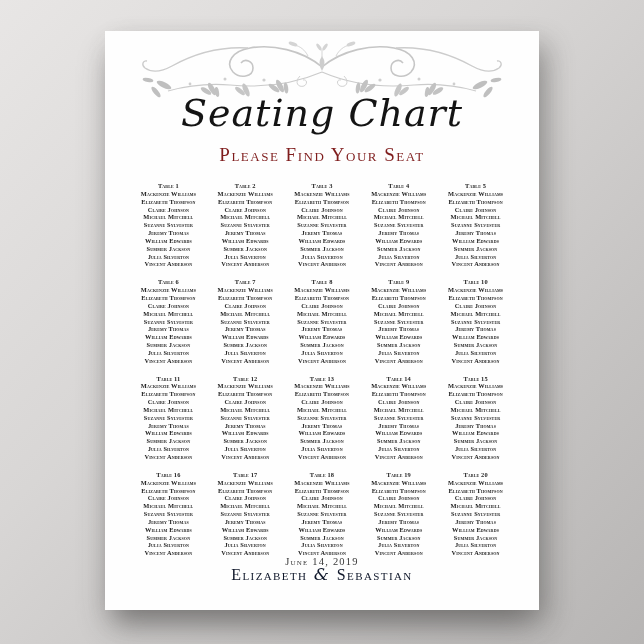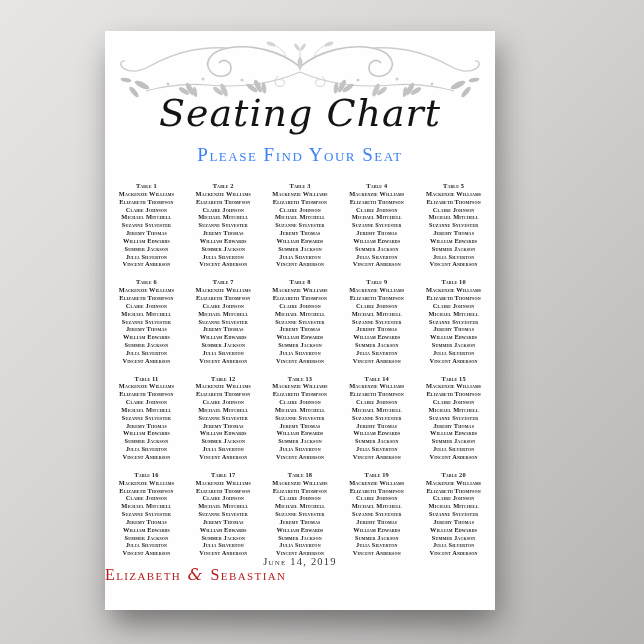--- a/index.html
+++ b/index.html
@@ -13,21 +13,21 @@
     position: relative;
     width: 644px;
     height: 644px;
     background: linear-gradient(135deg, #e8e6e5 0%, #d8d6d5 40%, #c6c4c3 72%, #b7b5b4 100%);
     overflow: hidden;
   }
   .poster {
     position: absolute;
     left: 105px;
     top: 31px;
-    width: 390px;
+    width: 434px;
     height: 579px;
     background: #fefefe;
     box-shadow: 0 18px 30px -6px rgba(60,58,57,0.45), 10px 12px 24px rgba(80,78,77,0.30);
   }
   .flourish {
     position: absolute;
     top: 5px;
     left: 50%;
     transform: translateX(-50%);
   }
@@ -47,21 +47,21 @@
   }
   .poster-subtitle {
     position: absolute;
     top: 113px;
     left: 0;
     width: 100%;
     text-align: center;
     font-variant: small-caps;
     font-size: 19px;
     letter-spacing: 1.5px;
-    color: #3b82f6;
+    color: #7f1d1d;
     white-space: nowrap;
   }
   .tables-grid {
     position: absolute;
     top: 151px;
     left: 50%;
     transform: translateX(-50%);
     width: 380px;
     display: grid;
     grid-template-columns: repeat(5, 1fr);
@@ -81,24 +81,25 @@
     font-weight: bold;
   }
   .guest-name {
     font-weight: 600;
   }
   .poster-couple {
     position: absolute;
     top: 533px;
     left: 0;
     width: 100%;
+    text-align: center;
     font-variant: small-caps;
     font-size: 16px;
     letter-spacing: 1.4px;
-    color: #b91c1c;
+    color: #0f172a;
     white-space: nowrap;
   }
   .poster-couple .amp {
     font-family: "DejaVu Serif", serif;
     font-style: italic;
     font-variant: normal;
     font-size: 17px;
     padding: 0 1px;
   }
   .poster-date {

